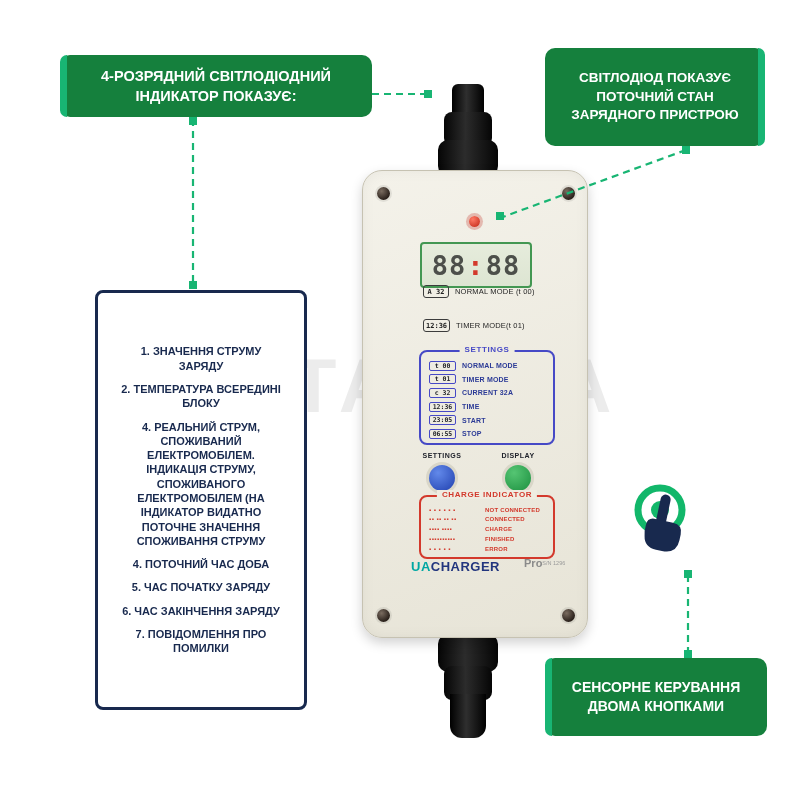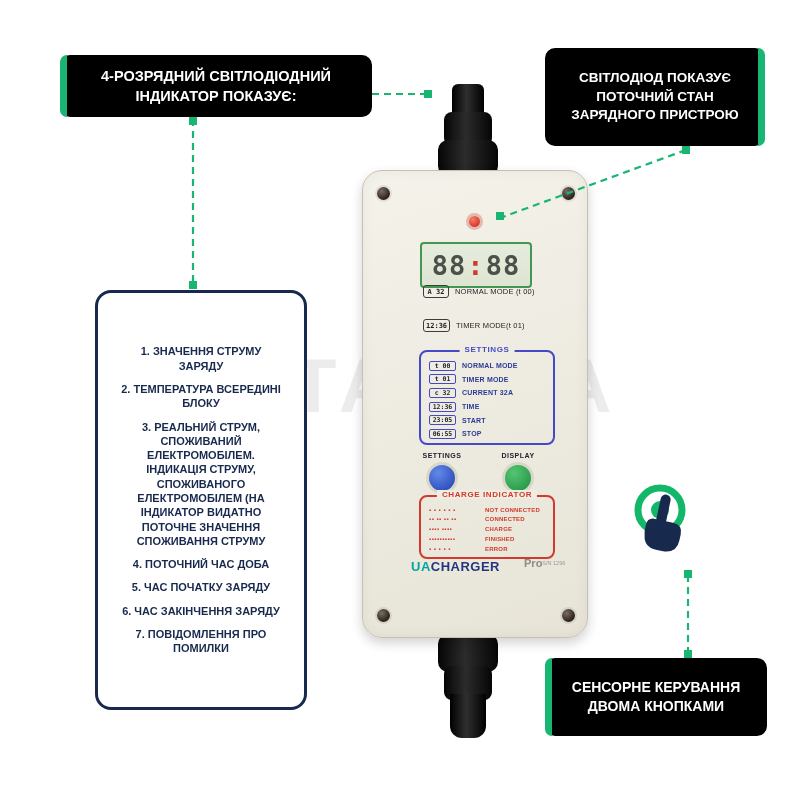--- a/index.html
+++ b/index.html
@@ -4,33 +4,33 @@
 <style>
   * { margin:0; padding:0; box-sizing:border-box; }
   body { font-family:"Liberation Sans", sans-serif; background:#ffffff; }
   .stage { position:relative; width:800px; height:800px; background:#ffffff; overflow:hidden; }
 
   
   .watermark { position:absolute; left:290px; top:342px; font-size:76px; font-weight:bold;
     color:rgba(70,70,70,0.10); letter-spacing:8px; z-index:1; white-space:nowrap; }
 
   
-  .callout { position:absolute; background:#000000; border-radius:10px; color:#fff; font-weight:bold;
+  .callout { position:absolute; background:#15803d; border-radius:10px; color:#fff; font-weight:bold;
     display:flex; flex-direction:column; justify-content:center; align-items:center; text-align:center;
     z-index:5; line-height:1.38; padding:6px 14px; }
   .callout .accent { position:absolute; top:0; bottom:0; width:7px; background:#18b573; }
   .accent-left { left:0; border-radius:10px 0 0 10px; }
   .accent-right { right:0; border-radius:0 10px 10px 0; }
   .co-tl { left:60px; top:55px; width:312px; height:62px; font-size:14.5px; }
   .co-tr { left:545px; top:48px; width:220px; height:98px; font-size:13.5px; }
   .co-br { left:545px; top:658px; width:222px; height:78px; font-size:14px; }
 
   
   .listbox { position:absolute; left:95px; top:290px; width:212px; height:420px; background:#fff;
-    border:3px solid #18294e; border-radius:16px; z-index:2; display:flex; flex-direction:column;
+    border:3px solid #18294e; border-radius:8px; z-index:2; display:flex; flex-direction:column;
     justify-content:center; gap:9px; padding:12px 22px; text-align:center; color:#18294e;
     font-weight:bold; font-size:11px; line-height:1.3; }
 
   
   .cable-top { position:absolute; left:452px; top:84px; width:32px; height:44px;
     background:linear-gradient(90deg,#000,#2f2f2f 45%,#000); border-radius:6px 6px 0 0; z-index:2; }
   .gland { position:absolute; background:linear-gradient(90deg,#050505,#2c2c2c 45%,#050505); z-index:2; }
   .g-t1 { left:444px; top:112px; width:48px; height:34px; border-radius:8px; }
   .g-t2 { left:438px; top:140px; width:60px; height:36px; border-radius:10px; }
   .g-b1 { left:438px; top:634px; width:60px; height:38px; border-radius:10px; }
@@ -238,21 +238,21 @@
 
   <div class="callout co-br">
     <span class="accent accent-left"></span>
     <div>СЕНСОРНЕ КЕРУВАННЯ</div>
     <div>ДВОМА КНОПКАМИ</div>
   </div>
 
   <div class="listbox">
     <div class="list-item">1. ЗНАЧЕННЯ СТРУМУ ЗАРЯДУ</div>
     <div class="list-item">2. ТЕМПЕРАТУРА ВСЕРЕДИНІ БЛОКУ</div>
-    <div class="list-item">3. РЕАЛЬНИЙ СТРУМ, СПОЖИВАНИЙ ЕЛЕКТРОМОБІЛЕМ. ІНДИКАЦІЯ СТРУМУ, СПОЖИВАНОГО ЕЛЕКТРОМОБІЛЕМ (НА ІНДИКАТОР ВИДАТНО ПОТОЧНЕ ЗНАЧЕННЯ СПОЖИВАННЯ СТРУМУ</div>
+    <div class="list-item">4. РЕАЛЬНИЙ СТРУМ, СПОЖИВАНИЙ ЕЛЕКТРОМОБІЛЕМ. ІНДИКАЦІЯ СТРУМУ, СПОЖИВАНОГО ЕЛЕКТРОМОБІЛЕМ (НА ІНДИКАТОР ВИДАТНО ПОТОЧНЕ ЗНАЧЕННЯ СПОЖИВАННЯ СТРУМУ</div>
     <div class="list-item">4. ПОТОЧНИЙ ЧАС ДОБА</div>
     <div class="list-item">5. ЧАС ПОЧАТКУ ЗАРЯДУ</div>
     <div class="list-item">6. ЧАС ЗАКІНЧЕННЯ ЗАРЯДУ</div>
     <div class="list-item">7. ПОВІДОМЛЕННЯ ПРО ПОМИЛКИ</div>
   </div>
 
   <div class="touch">
     <svg width="84" height="84" viewBox="0 0 84 84">
       <circle cx="44" cy="28" r="22" fill="none" stroke="#12b76a" stroke-width="7"></circle>
       <circle cx="44" cy="28" r="9" fill="#12b76a"></circle>

